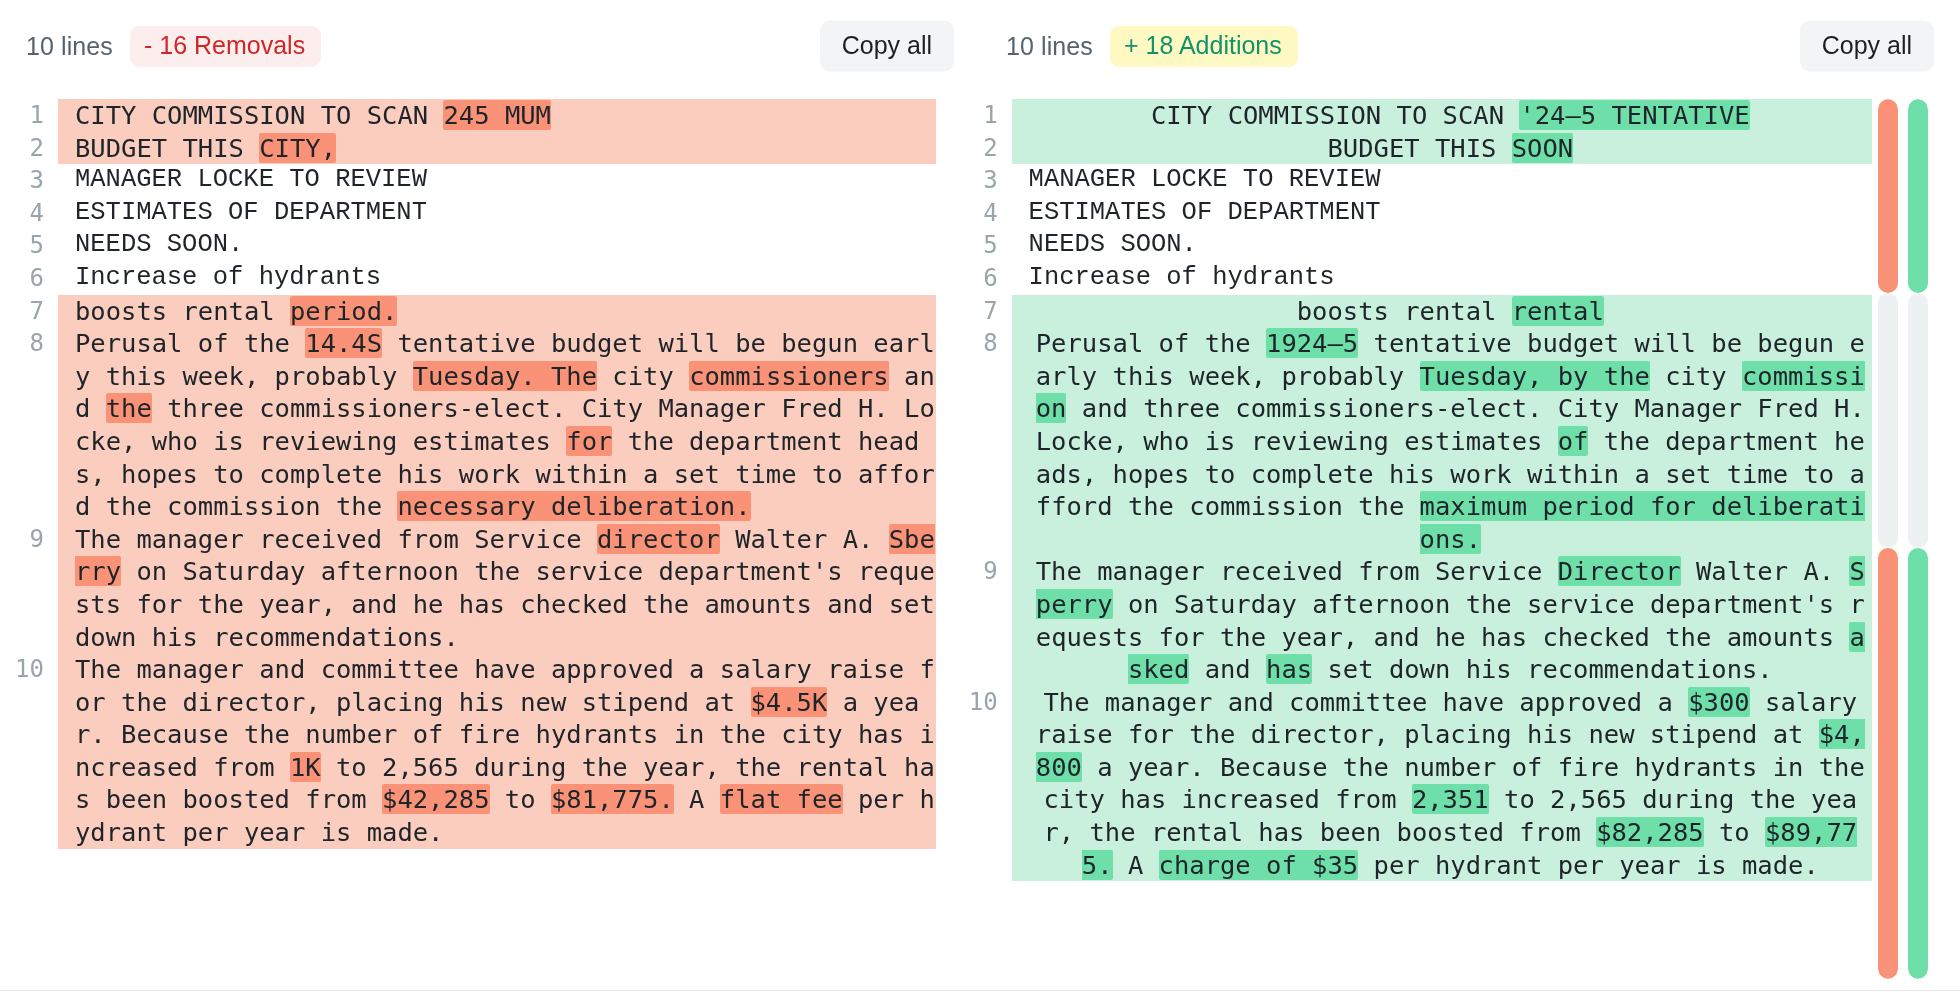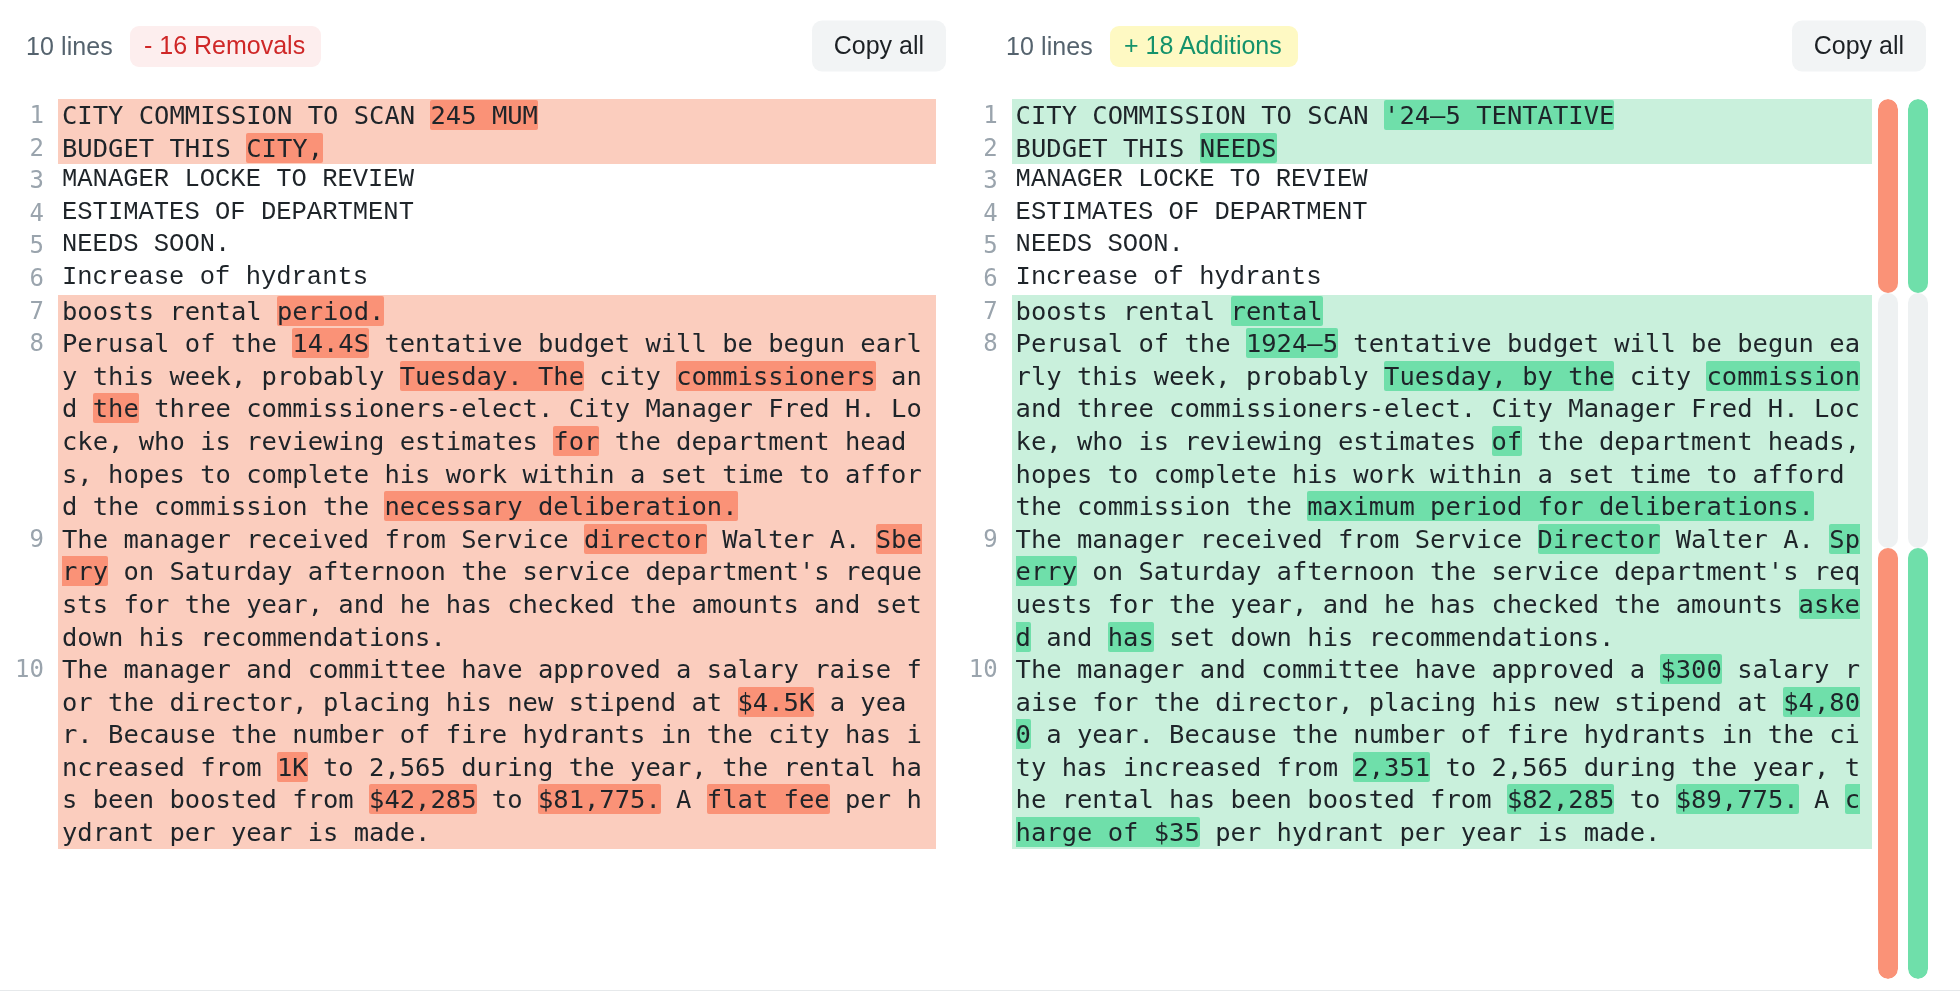--- a/index.html
+++ b/index.html
@@ -51,21 +51,21 @@
   .stat-badge.removals {
     background: #fdeeee;
     color: #cf2727;
   }
   .stat-badge.additions {
     background: #fef9c3;
     color: #14926b;
   }
   .copy-btn {
     position: absolute;
-    right: 34px;
+    right: 26px;
     top: 50%;
     transform: translateY(-50%);
     font-size: 25px;
     color: #1c2024;
     background: #f2f4f5;
     border: none;
     border-radius: 10px;
     padding: 12px 22px 14px 22px;
     font-family: "Liberation Sans", sans-serif;
     line-height: 1;
@@ -105,24 +105,24 @@
     font-size: 24px;
     line-height: 32.6px;
     user-select: none;
     font-family: "DejaVu Sans Mono", "Liberation Mono", monospace;
   }
   .code {
     flex: 1 1 auto;
     white-space: pre-wrap;
     word-break: break-all;
     color: #1e2429;
-    padding-left: 4px;
+    padding-left: 17px;
   }
   .row.rem .code { background: #fbcdbe; }
-  .row.add .code { background: #c9f0dc; }
+  .row.add .code { background: #c9f0dc; text-align: center; }
   .row.ctx .code { background: transparent; font-family: Liberation Mono, monospace; }
 
   mark.w-rem {
     background: #fa9277;
     color: #1e2429;
     border-radius: 2px;
   }
   mark.w-add {
     background: #6fdfaa;
     color: #1e2429;
@@ -233,21 +233,21 @@
         </div>
       </div>
 
     <div class="pane right" id="pane-right">
         <div class="row add">
           <div class="gutter">1</div>
           <div class="code">CITY COMMISSION TO SCAN <mark class="w-add">'24–5 TENTATIVE</mark></div>
         </div>
         <div class="row add">
           <div class="gutter">2</div>
-          <div class="code">BUDGET THIS <mark class="w-add">NEEDS</mark></div>
+          <div class="code">BUDGET THIS <mark class="w-add">SOON</mark></div>
         </div>
         <div class="row ctx">
           <div class="gutter">3</div>
           <div class="code">MANAGER LOCKE TO REVIEW</div>
         </div>
         <div class="row ctx">
           <div class="gutter">4</div>
           <div class="code">ESTIMATES OF DEPARTMENT</div>
         </div>
         <div class="row ctx">

